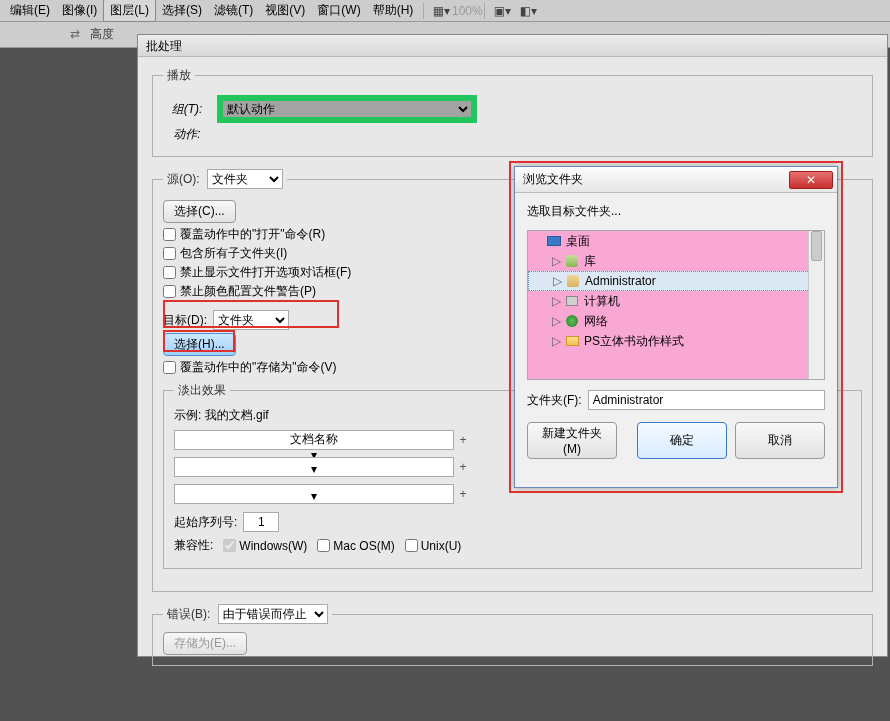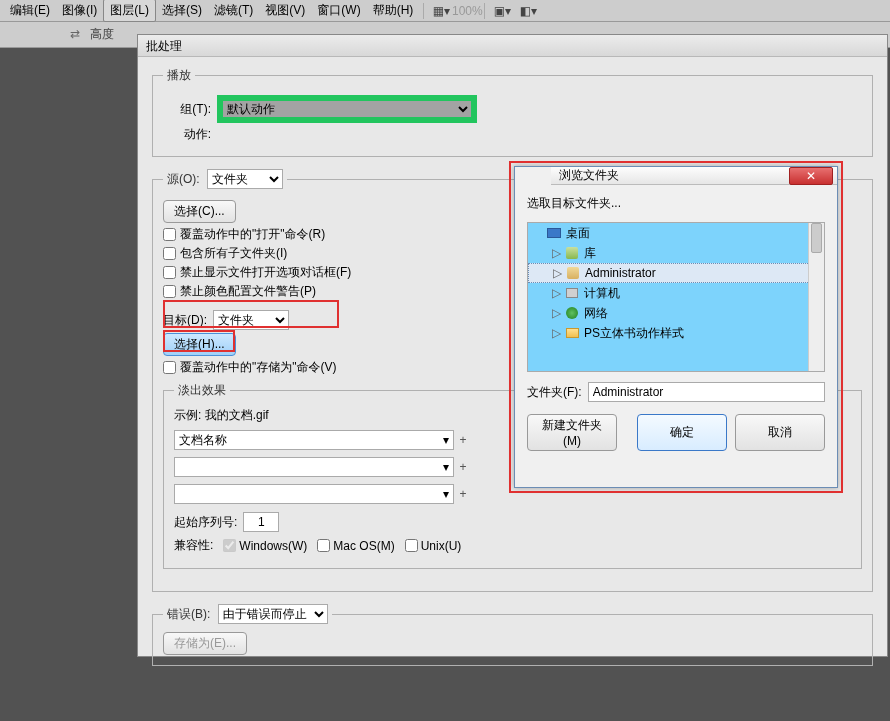--- a/index.html
+++ b/index.html
@@ -17,45 +17,45 @@
 
 .workspace { position: absolute; top: 48px; left: 0; right: 0; bottom: 0; background: #525252; }
 
 .batch-dialog { position: absolute; left: 137px; top: 34px; width: 751px; height: 623px; background: #e8e8e8; border: 1px solid #888; }
 .batch-title { height: 22px; background: linear-gradient(#ececec,#d8d8d8); border-bottom: 1px solid #b8b8b8; padding: 3px 8px; }
 .batch-body { padding: 10px 14px; }
 
 fieldset { border: 1px solid #b0b0b0; margin: 0 0 12px 0; padding: 8px 10px 10px 10px; position: relative; }
 fieldset > legend { padding: 0 4px; color: #333; }
 .row { display: flex; align-items: center; margin: 3px 0; }
-.row label.fl { width: 48px; text-align: right; margin-right: 6px; }
+.row label.fl { width: 48px; text-align: center; margin-right: 6px; font-style: italic; }
 select.wide { width: 260px; height: 28px; background: #a3a3a3; border: 6px solid #22c55e; }
 select.med { width: 76px; height: 20px; background: #fff; border: 1px solid #aaa; }
 .btn { background: linear-gradient(#f8f8f8,#e2e2e2); border: 1px solid #999; border-radius: 4px; padding: 2px 10px; cursor: default; }
 .btn.highlight { background: linear-gradient(#cde8ff,#9fd0f8); border: 1px solid #4a90d9; }
 .chk { display: flex; align-items: center; margin: 2px 0; }
 .chk input { margin: 0 4px 0 0; }
 
 .red-box { position: absolute; border: 2px solid #e03030; pointer-events: none; }
 .rb-target { left: 163px; top: 300px; width: 176px; height: 28px; }
 .rb-select { left: 163px; top: 330px; width: 72px; height: 22px; }
 .rb-browse { left: 509px; top: 161px; width: 334px; height: 332px; }
 
 .source-fs { }
-.filename-sel { width: 280px; height: 20px; background: #fff; border: 1px solid #aaa; margin: 2px 0; display: flex; align-items: center; justify-content: space-between; padding: 0 4px; }
+.filename-sel { width: 280px; height: 20px; background: #fff; border: 1px solid #aaa; margin: 2px 0; display: flex; align-items: center; justify-content: space-between; padding: 0 4px; flex-direction: column; }
 .plus { width: 18px; text-align: center; color: #555; }
 
 .target-group { margin-top: 4px; }
 .compat input[type=checkbox] { margin-left: 10px; }
 
 .browse-dialog { position: absolute; left: 514px; top: 166px; width: 324px; height: 322px; background: #f0f0f0; border: 1px solid #6b8db5; box-shadow: 0 0 6px rgba(0,0,0,.3); }
-.browse-title { height: 18px; background: linear-gradient(#fdfdfd,#e6e6e6); border-bottom: 1px solid #bbb; display: flex; align-items: center; justify-content: space-between; padding-left: 8px; margin-left: 36px; }
+.browse-title { height: 26px; background: linear-gradient(#fdfdfd,#e6e6e6); border-bottom: 1px solid #bbb; display: flex; align-items: center; justify-content: space-between; padding-left: 8px; }
 .close-btn { width: 44px; height: 18px; background: linear-gradient(#e87070,#c83030); border: 1px solid #a02020; border-radius: 2px; color: #fff; display: flex; align-items: center; justify-content: center; margin-right: 4px; }
 .browse-body { padding: 10px 12px; }
-.tree-box { border: 1px solid #aaa; background: #7dd3fc; height: 150px; margin-top: 10px; overflow: hidden; position: relative; }
+.tree-box { border: 1px solid #aaa; background: #f9a8d4; height: 150px; margin-top: 10px; overflow: hidden; position: relative; }
 .tree-box .scroll { position: absolute; right: 0; top: 0; bottom: 0; width: 16px; background: #eee; border-left: 1px solid #ccc; }
 .tree-box .scroll .thumb { position: absolute; top: 0; left: 2px; right: 2px; height: 30px; background: #ccc; border: 1px solid #aaa; border-radius: 2px; }
 .tree-item { display: flex; align-items: center; height: 20px; padding-left: 6px; }
 .tree-item .exp { width: 12px; color: #666; }
 .tree-item .ico { width: 16px; height: 14px; margin-right: 4px; display: inline-flex; align-items: center; justify-content: center; }
 .tree-item.sel { background: #dde8f5; border: 1px dotted #6b8db5; }
 .folder-row { display: flex; align-items: center; margin-top: 10px; }
 .folder-row input { flex: 1; height: 20px; border: 1px solid #aaa; padding: 0 4px; margin-left: 6px; }
 .browse-btns { display: flex; justify-content: space-between; margin-top: 12px; }
 .browse-btns .btn { width: 90px; text-align: center; }

